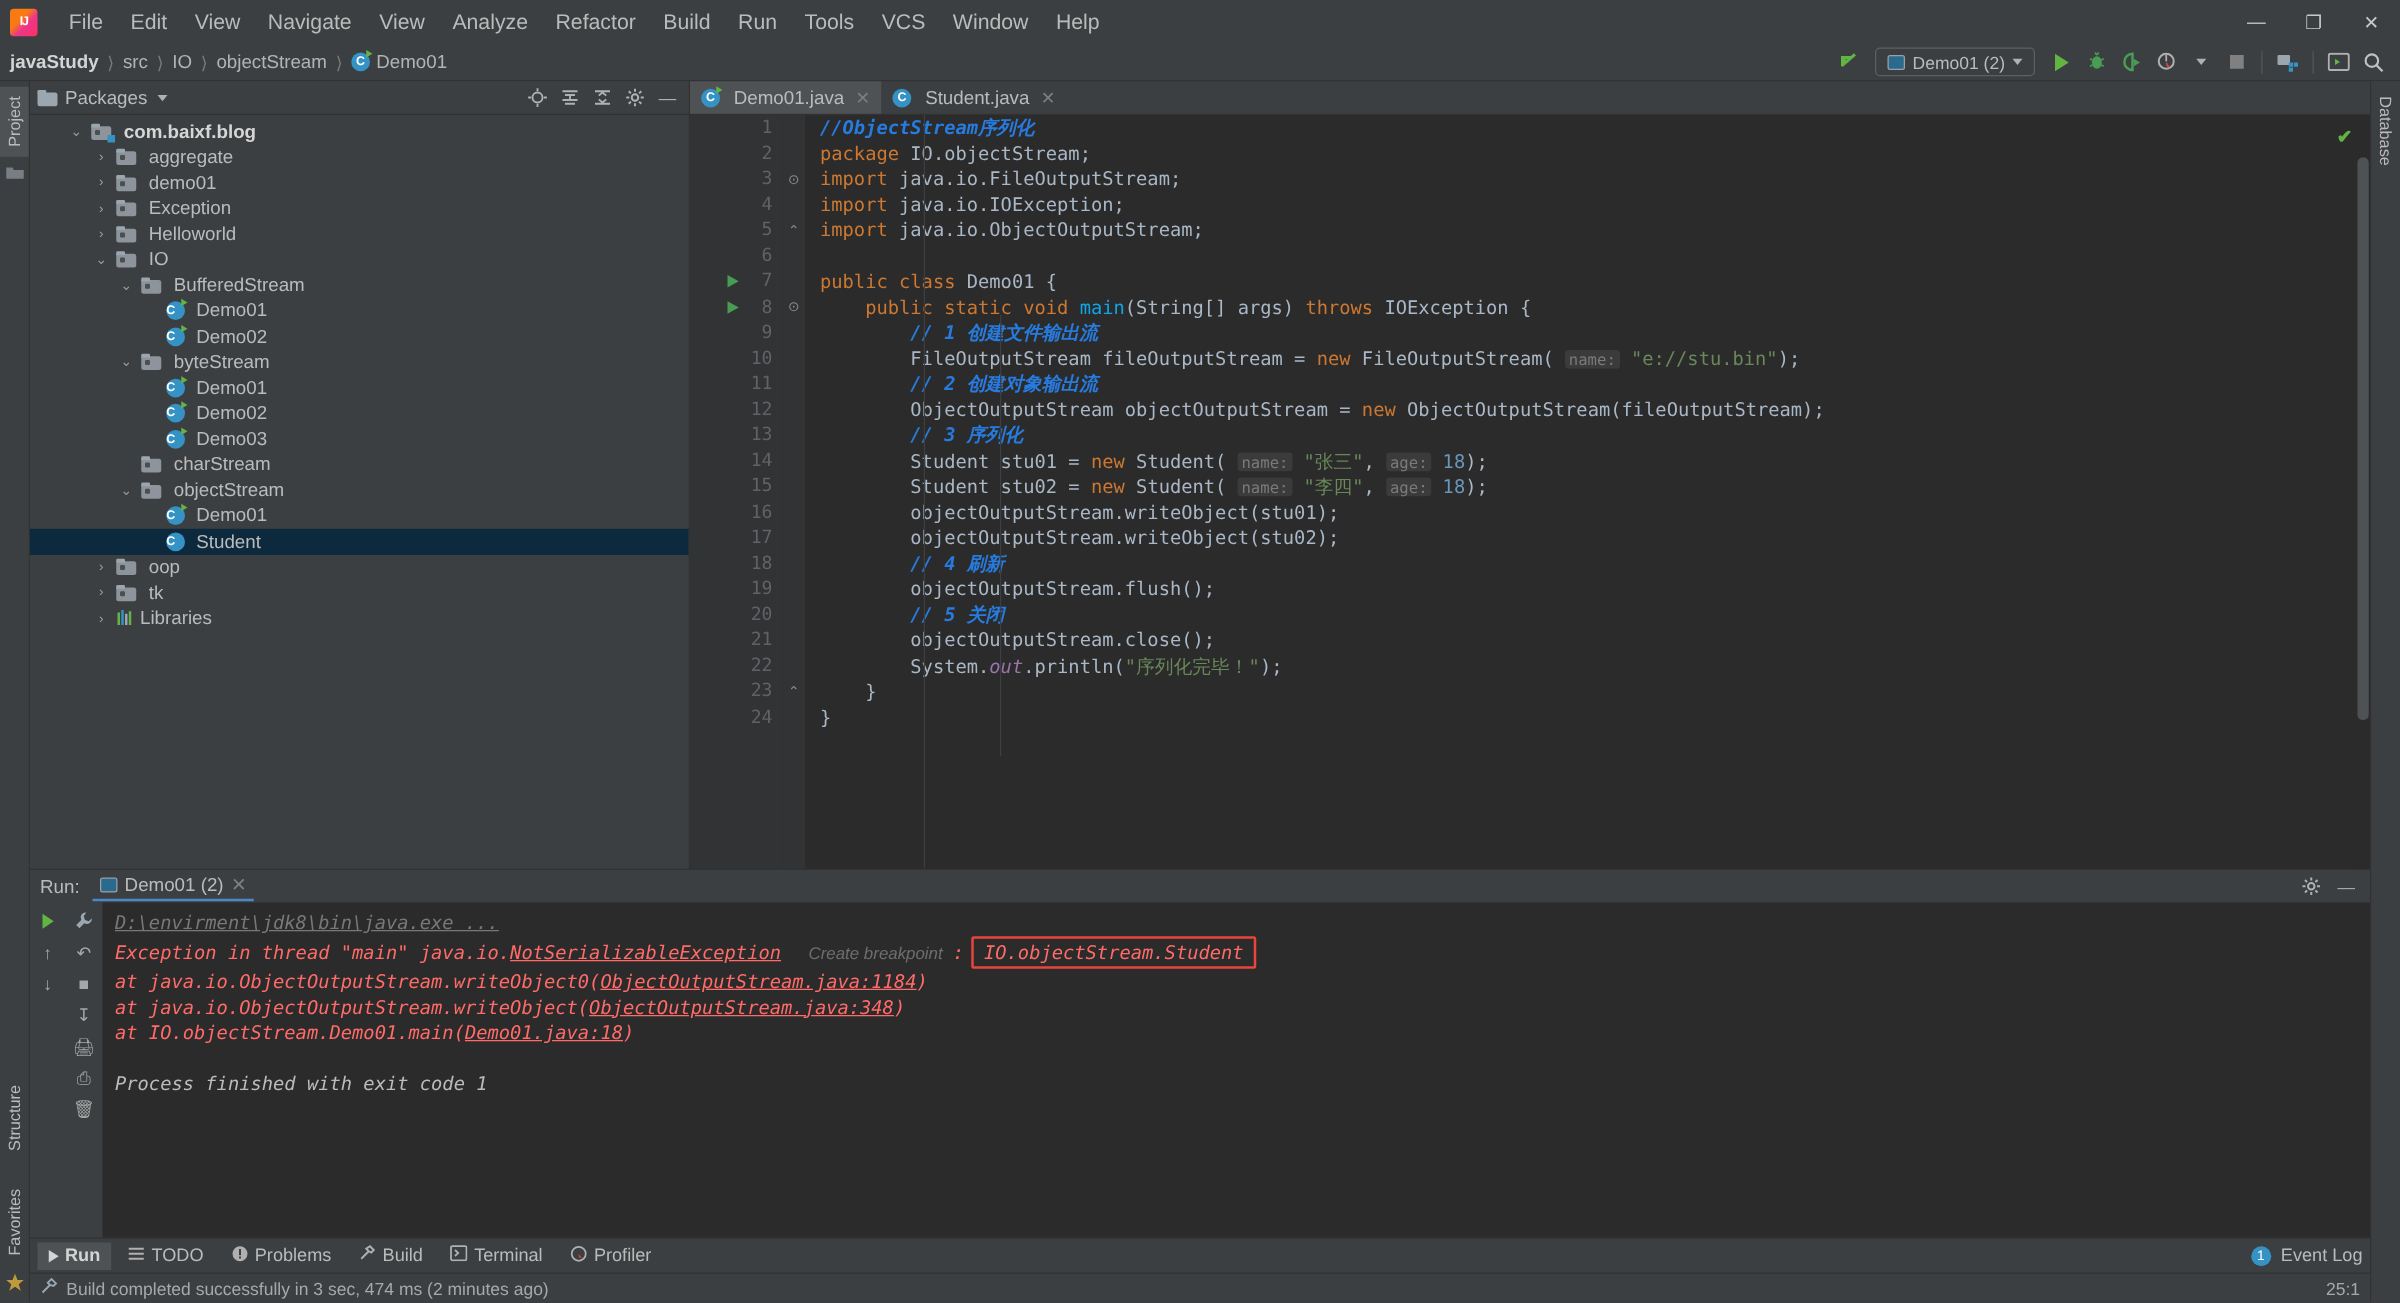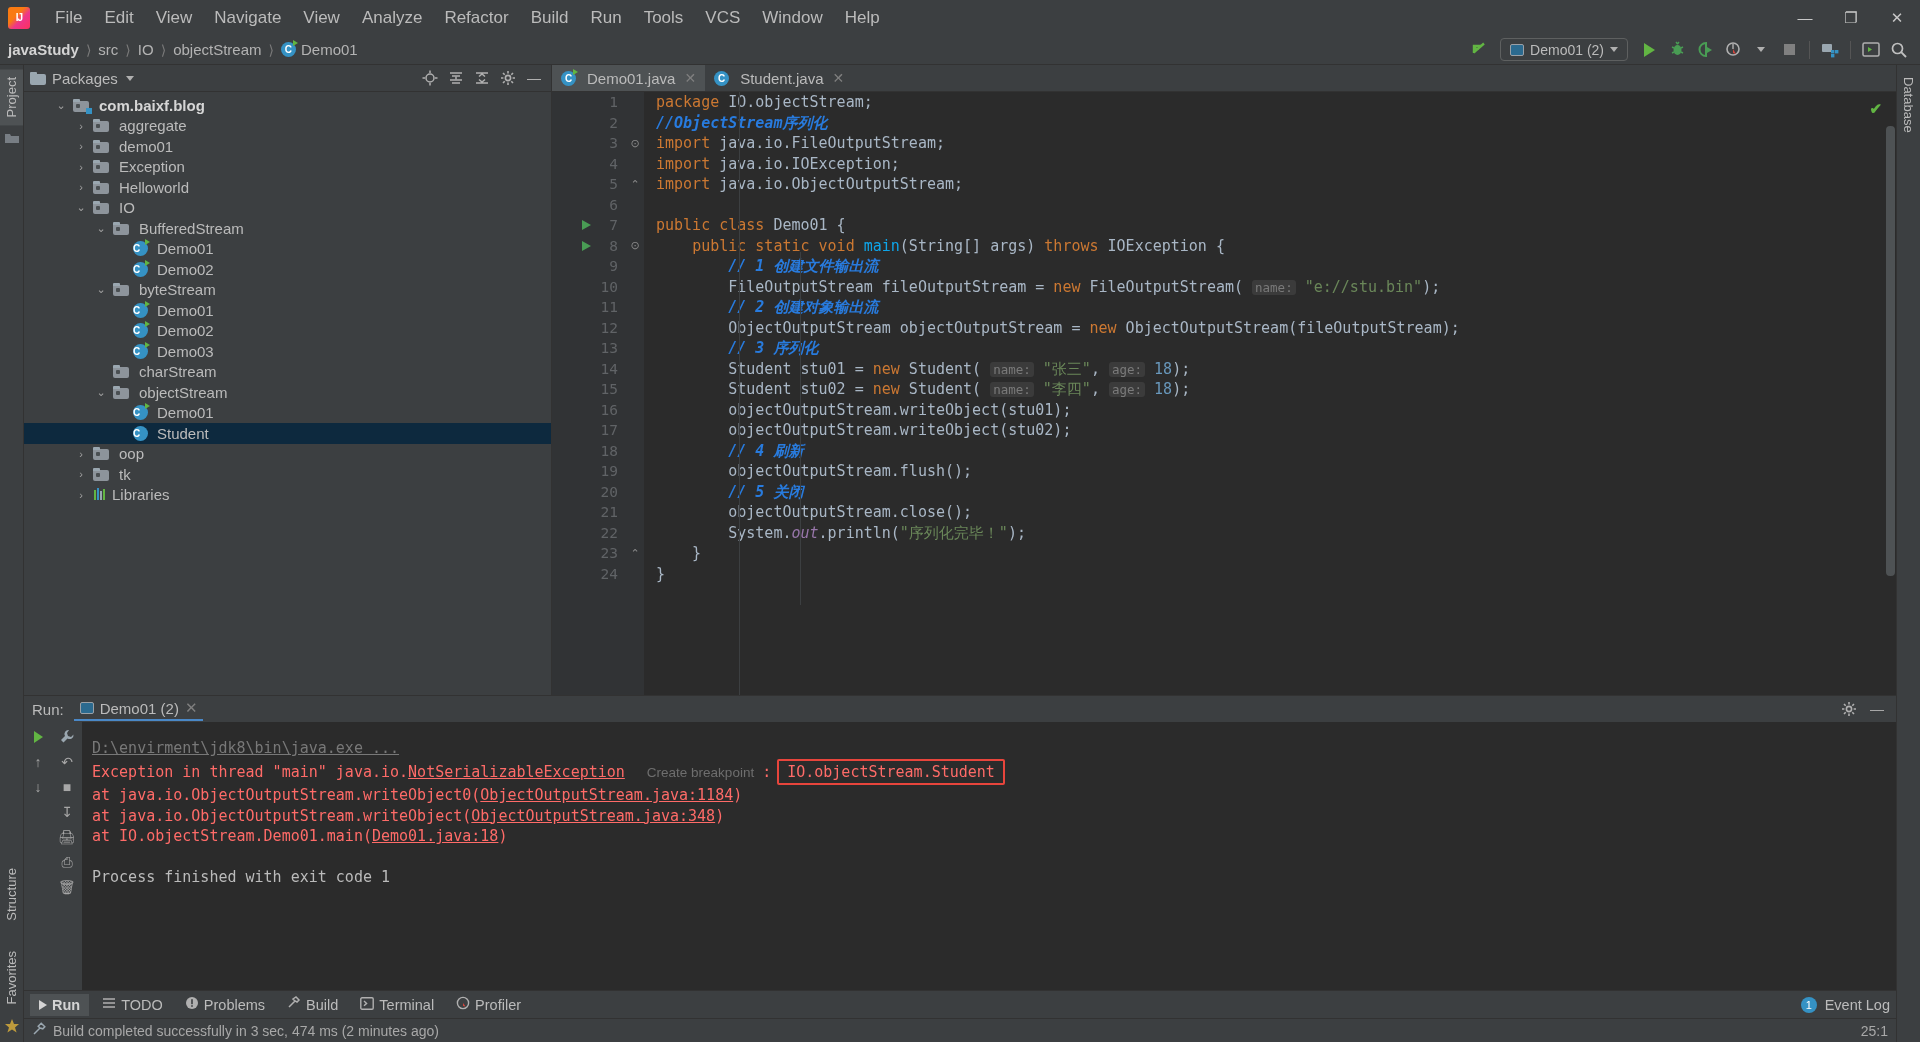--- a/index.html
+++ b/index.html
@@ -232,22 +232,22 @@
   .run-body { flex: 1 1 auto; display: flex; min-height: 0; }
   .run-sidebar {
     width: 28px; flex: 0 0 28px; display: flex; flex-direction: column;
     align-items: center; padding-top: 4px; gap: 3px;
   }
   .run-sidebar2 { width: 30px; flex: 0 0 30px; }
   .rs-ic { width: 22px; height: 22px; display: flex; align-items: center;
            justify-content: center; color: #a7a7a7; font-size: 14px; }
   .console {
     flex: 1 1 auto; background: #2b2b2b; font-family: "DejaVu Sans Mono", monospace;
-    font-size: 15px; padding: 16px 10px; overflow: hidden; line-height: 20.5px;
-    position: relative; color: #bbbbbb;
+    font-size: 15px; padding: 6px 10px; overflow: hidden; line-height: 20.5px;
+    position: relative; color: #bbbbbb; font-style: italic;
   }
   .c-dim { color: #787878; }
   .c-err { color: #ff6b68; }
   .c-link { color: #ff6b68; text-decoration: underline; }
   .c-out { color: #bbbbbb; }
   .bp-hint { color: #6e6e6e; font-size: 13.5px; font-family: "Liberation Sans", sans-serif; }
   .err-box {
     display: inline-block; border: 2px solid #e8453c; border-radius: 2px;
     padding: 1px 8px; color: #ff6b68; margin-left: 6px;
   }
@@ -680,22 +680,22 @@
               <div class="gline" style="justify-content: center; padding-right: 0px; color: rgb(138, 138, 138); font-size: 11px;"></div>
               <div class="gline" style="justify-content: center; padding-right: 0px; color: rgb(138, 138, 138); font-size: 11px;"></div>
               <div class="gline" style="justify-content: center; padding-right: 0px; color: rgb(138, 138, 138); font-size: 11px;"></div>
               <div class="gline" style="justify-content: center; padding-right: 0px; color: rgb(138, 138, 138); font-size: 11px;"></div>
               <div class="gline" style="justify-content: center; padding-right: 0px; color: rgb(138, 138, 138); font-size: 11px;">⌃</div>
               <div class="gline" style="justify-content: center; padding-right: 0px; color: rgb(138, 138, 138); font-size: 11px;"></div>
             </div>
           <div class="codearea">
             <div class="vline" style="left:95px"></div>
             <div class="vline" style="left:156px;top:160px;bottom:90px"></div>
-          <div class="cline"><span class="kw">package</span> IO.objectStream;</div>
-              <div class="cline"><span class="cmt-zh">//ObjectStream序列化</span></div>
+          <div class="cline"><span class="cmt-zh">//ObjectStream序列化</span></div>
+              <div class="cline"><span class="kw">package</span> IO.objectStream;</div>
               <div class="cline"><span class="kw">import</span> java.io.FileOutputStream;</div>
               <div class="cline"><span class="kw">import</span> java.io.IOException;</div>
               <div class="cline"><span class="kw">import</span> java.io.ObjectOutputStream;</div>
               <div class="cline">&nbsp;</div>
               <div class="cline"><span class="kw">public class</span> Demo01 {</div>
               <div class="cline">    <span class="kw">public static void</span> <span class="mth">main</span>(String[] args) <span class="kw">throws</span> IOException {</div>
               <div class="cline">        <span class="cmt-zh">// 1 创建文件输出流</span></div>
               <div class="cline">        FileOutputStream fileOutputStream = <span class="kw">new</span> FileOutputStream( <span class="hint">name:</span> <span class="str">"e://stu.bin"</span>);</div>
               <div class="cline">        <span class="cmt-zh">// 2 创建对象输出流</span></div>
               <div class="cline">        ObjectOutputStream objectOutputStream = <span class="kw">new</span> ObjectOutputStream(fileOutputStream);</div>

